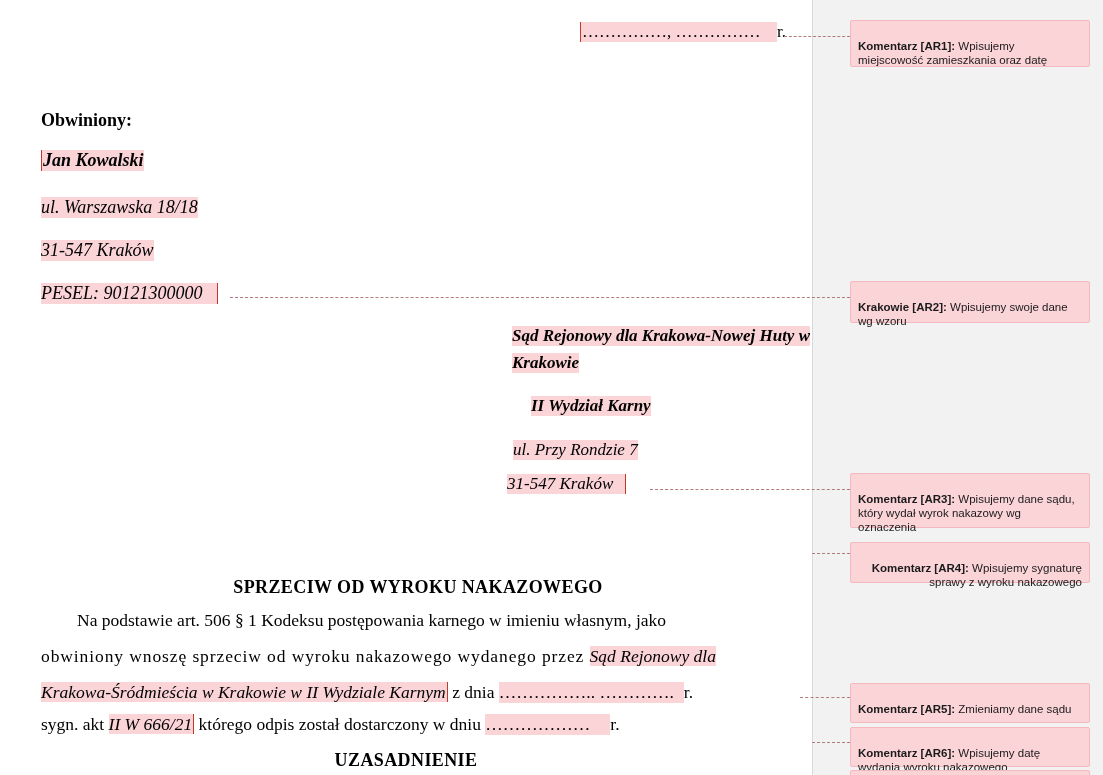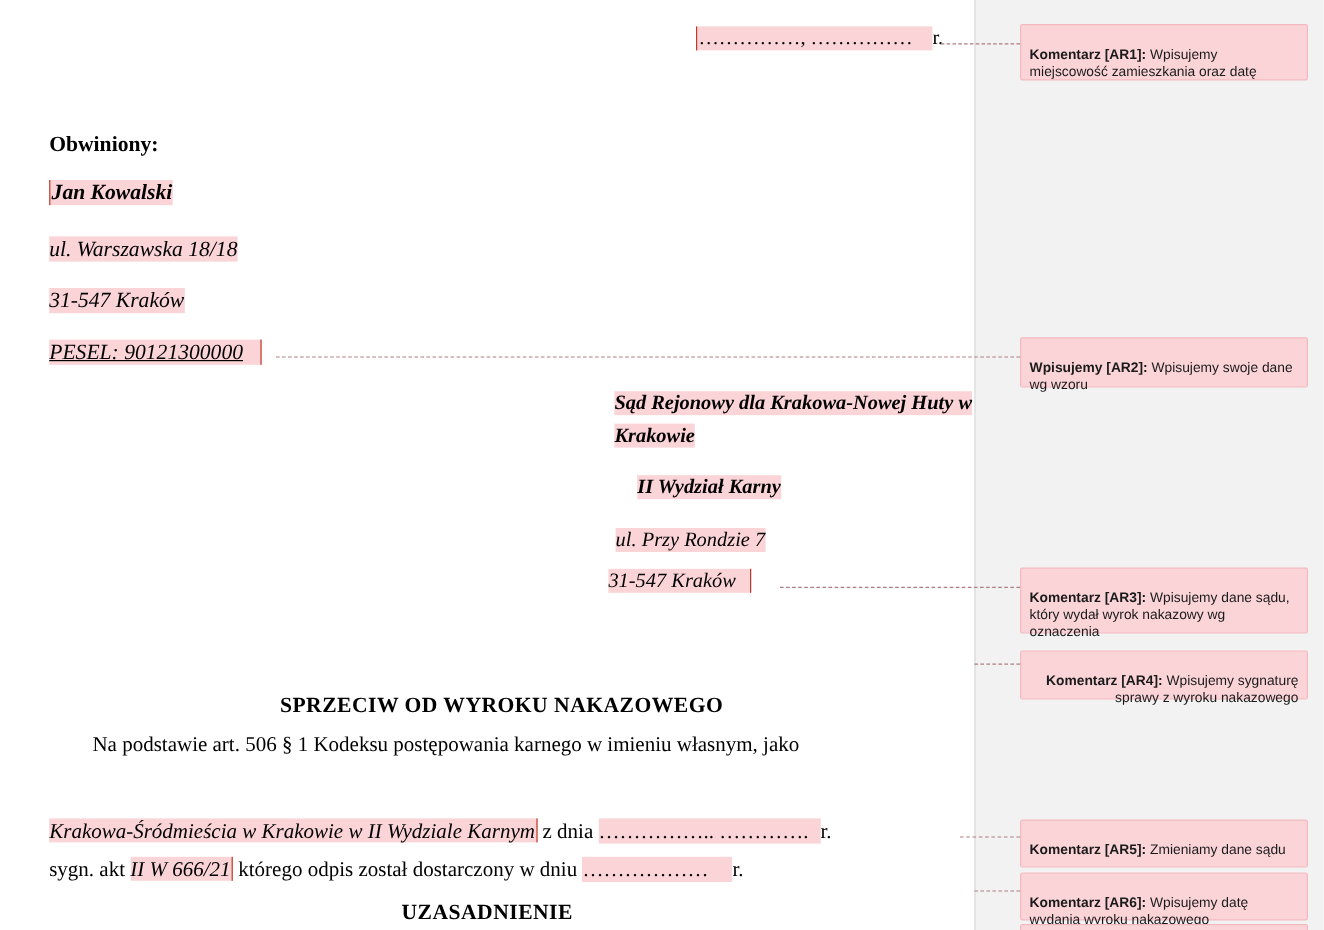--- a/index.html
+++ b/index.html
@@ -93,38 +93,41 @@
   </div>
 
   <div class="doc-text bold" style="left:41px; top:110px; font-size:18px;">Obwiniony:</div>
 
   <div class="doc-text ital hl bar-left" style="left:41px; top:150px; font-size:18px; font-weight:bold;">Jan Kowalski</div>
 
   <div class="doc-text ital hl" style="left:41px; top:197px; font-size:18px;">ul. Warszawska 18/18</div>
 
   <div class="doc-text ital hl" style="left:41px; top:240px; font-size:18px;">31-547 Kraków</div>
 
-  <div class="doc-text ital hl bar-right" style="left:41px; top:283px; font-size:18px; padding-right:14px;text-decoration:underline;">PESEL: 90121300000</div>
+  <div class="doc-text ital hl bar-right" style="left:41px; top:283px; font-size:18px; padding-right:14px;">PESEL: 90121300000</div>
 
   <div class="doc-text ital bold hl" style="left:512px; top:326px; font-size:17px;">Sąd Rejonowy dla Krakowa-Nowej Huty w</div>
   <div class="doc-text ital bold hl" style="left:512px; top:353px; font-size:17px;">Krakowie</div>
 
   <div class="doc-text ital bold hl" style="left:531px; top:396px; font-size:17px;">II Wydział Karny</div>
 
   <div class="doc-text ital hl" style="left:513px; top:440px; font-size:17px;">ul. Przy Rondzie 7</div>
 
   <div class="doc-text ital hl bar-right" style="left:507px; top:474px; font-size:17px; padding-right:12px;">31-547 Kraków</div>
 
 
   <div class="doc-text bold" style="left:12px; top:577px; width:812px; text-align:center; font-size:18px; letter-spacing:0.4px;">SPRZECIW OD WYROKU NAKAZOWEGO</div>
 
   <div class="para" style="left:41px; top:610px; width:755px; font-size:17.5px; text-align:justify;">
     <span style="display:inline-block; margin-left:36px;">Na podstawie art. 506 § 1 Kodeksu postępowania karnego w imieniu własnym, jako</span>
   </div>
 
+  <div class="para" style="left:41px; top:646px; width:755px; font-size:17.5px;">
+    <span style="letter-spacing:0.9px;">obwiniony wnoszę sprzeciw od wyroku nakazowego wydanego przez </span><span class="ital hl">Sąd Rejonowy dla</span>
+  </div>
 
   <div class="para" style="left:41px; top:682px; font-size:17.5px; white-space:nowrap;">
     <span class="ital hl bar-right">Krakowa-Śródmieścia w Krakowie w II Wydziale Karnym</span><span> z dnia </span><span class="hl" style="display:inline-block; width:185px;">…………….. ………….</span><span>r.</span>
   </div>
 
   <div class="para" style="left:41px; top:714px; font-size:17.5px; white-space:nowrap;">
     <span>sygn. akt </span><span class="ital hl bar-right">II W 666/21</span><span> którego odpis został dostarczony w dniu </span><span class="hl" style="display:inline-block; width:125px;">………………</span><span>r.</span>
   </div>
 
   <div class="doc-text bold" style="left:0; top:750px; width:812px; text-align:center; font-size:18px; letter-spacing:0.4px;">UZASADNIENIE</div>
@@ -137,21 +140,21 @@
 <div class="leader" style="left:650px; top:489px; width:200px;"></div>
 <div class="leader" style="left:812px; top:553px; width:38px;"></div>
 <div class="leader" style="left:800px; top:697px; width:50px;"></div>
 <div class="leader" style="left:812px; top:742px; width:38px;"></div>
 
 <div class="comment" style="top:20px; height:47px;">
   <span class="tag">Komentarz [AR1]:</span><span> Wpisujemy miejscowość zamieszkania oraz datę</span>
 </div>
 
 <div class="comment" style="top:281px; height:42px;">
-  <span class="tag">Wpisujemy [AR2]:</span><span> Wpisujemy swoje dane wg wzoru</span>
+  <span class="tag">Krakowie [AR2]:</span><span> Wpisujemy swoje dane wg wzoru</span>
 </div>
 
 <div class="comment" style="top:473px; height:55px;">
   <span class="tag">Komentarz [AR3]:</span><span> Wpisujemy dane sądu, który wydał wyrok nakazowy wg oznaczenia</span>
 </div>
 
 <div class="comment" style="top:542px; height:41px;text-align:right;">
   <span class="tag">Komentarz [AR4]:</span><span> Wpisujemy sygnaturę sprawy z wyroku nakazowego</span>
 </div>
 

